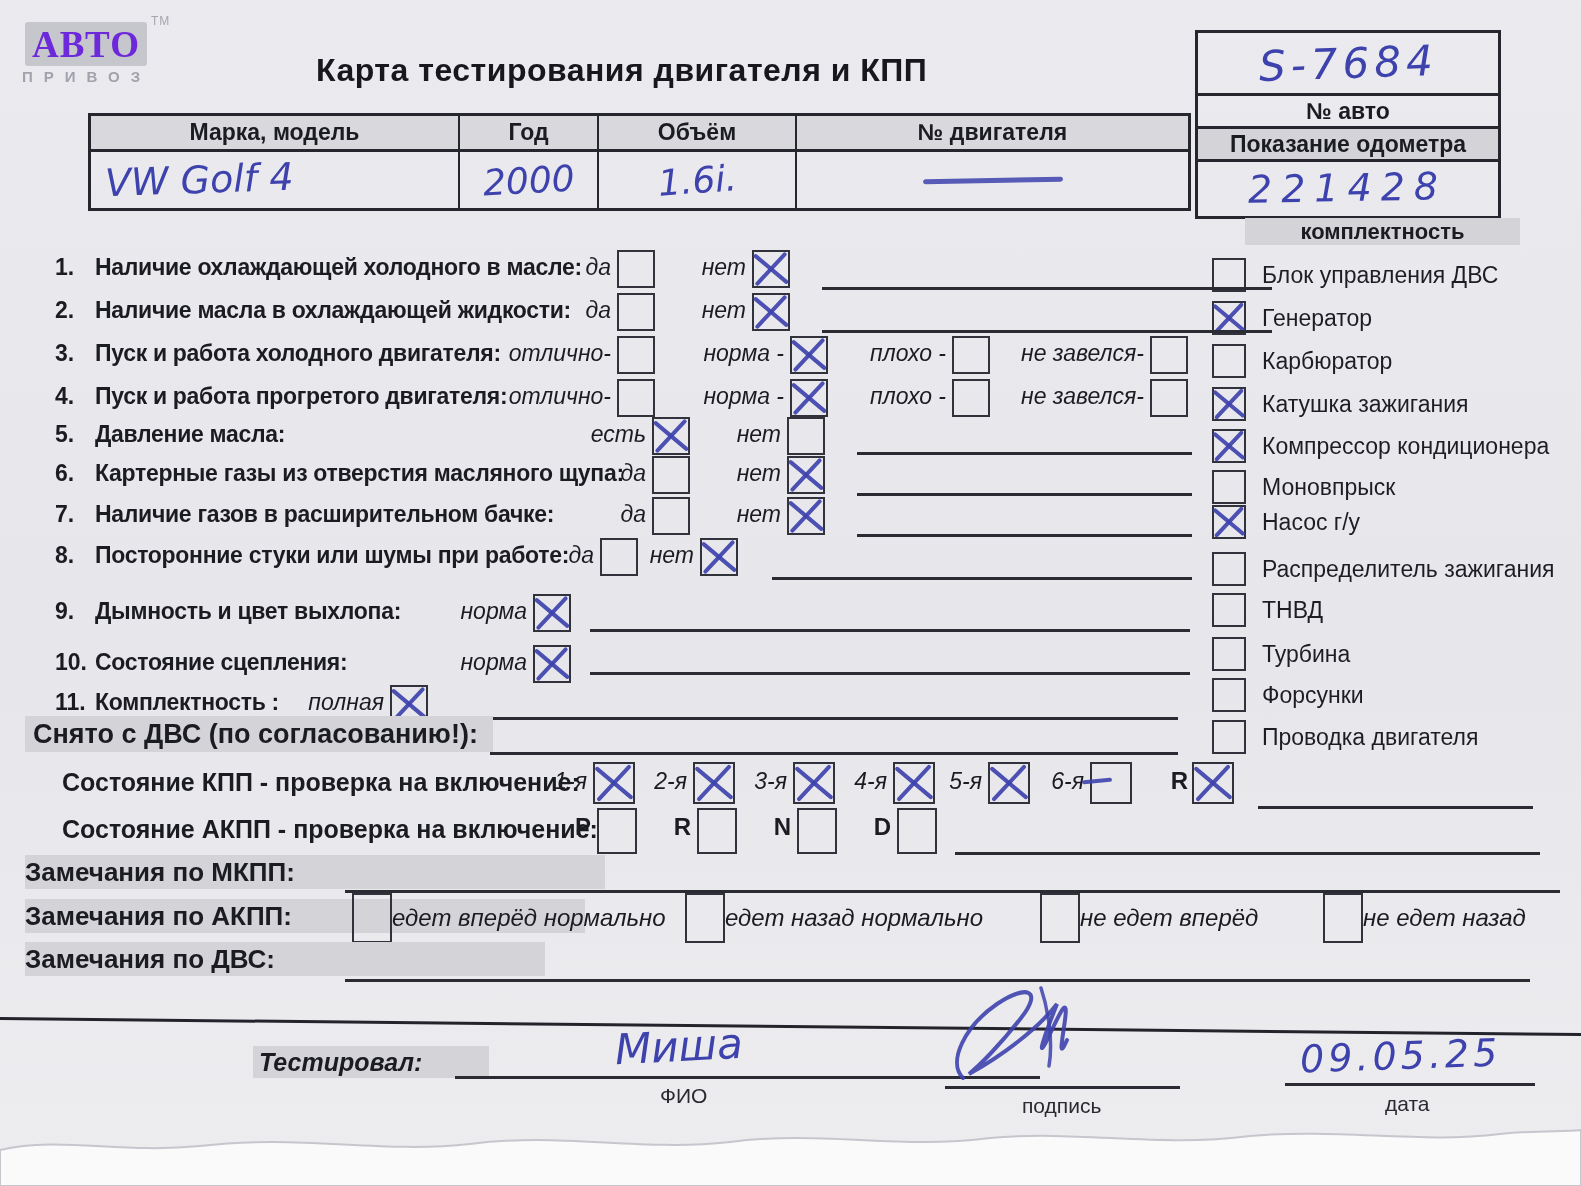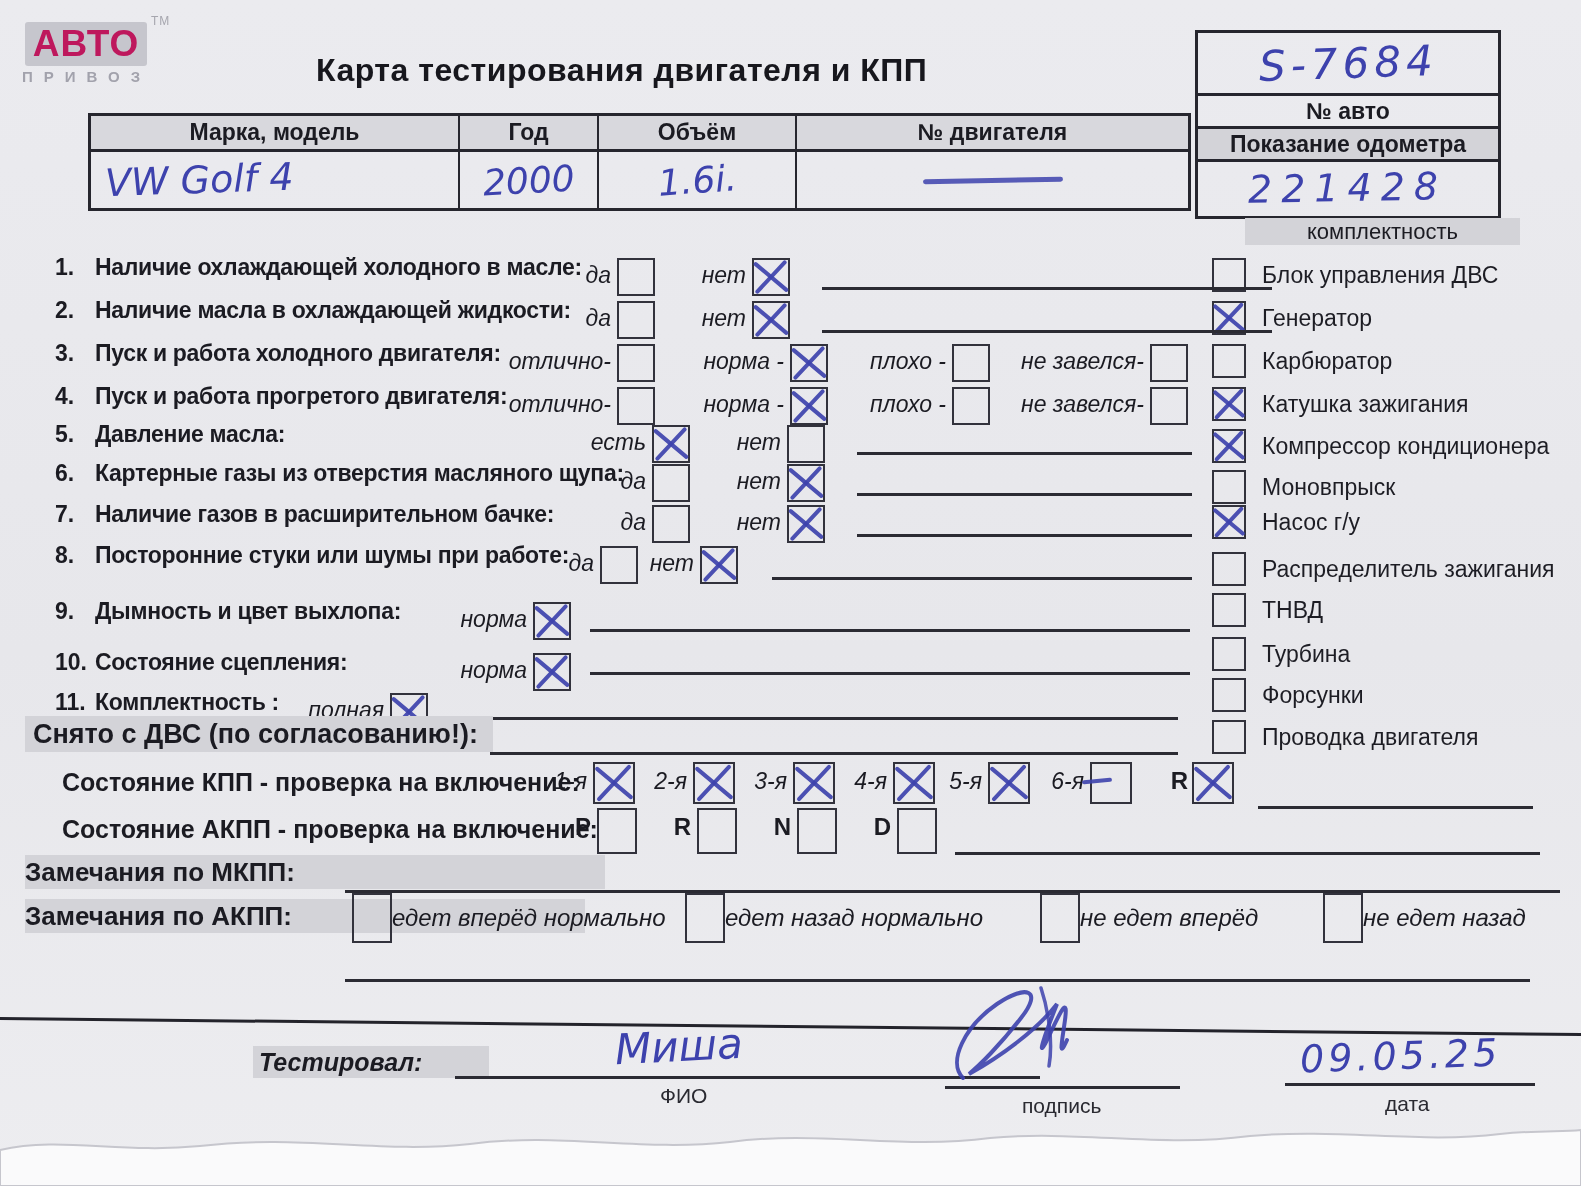--- a/index.html
+++ b/index.html
@@ -12,37 +12,37 @@
   html,body{margin:0;padding:0;background:#9a9aa0;}
   .paper{
     position:relative;width:1581px;height:1186px;overflow:hidden;
     background:linear-gradient(180deg,#ebebef 0%,#e7e7eb 55%,#ededf0 100%);
     font-family:"Liberation Sans",sans-serif;color:var(--txt);
   }
   .abs{position:absolute;}
   
   .logo-tile{left:25px;top:22px;width:122px;height:44px;background:#c6c6cd;border-radius:3px;
     display:flex;align-items:center;justify-content:center;}
-  .logo-word{color:#be185d;font-weight:bold;font-size:37px;letter-spacing:1px;font-family:Liberation Sans, sans-serif;}
+  .logo-word{color:#6d28d9;font-weight:bold;font-size:37px;letter-spacing:1px;font-family:Liberation Serif, serif;}
   .logo-tm{left:151px;top:14px;font-size:12px;color:#a6a6ae;letter-spacing:1px;}
   .logo-sub{left:22px;top:68px;font-size:15px;color:#a2a2ac;letter-spacing:11px;font-weight:bold;}
   
   .title{left:316px;top:52px;font-size:32px;font-weight:bold;letter-spacing:.5px;color:#17171d;}
   
   .bar{background:var(--shade);}
   
   .vt-border{border:3px solid var(--line);}
   .vt-headrow{background:#d8d8dd;}
   .cellh{font-weight:bold;font-size:23px;display:flex;align-items:center;justify-content:center;}
   .hand{color:var(--ink);font-style:italic;font-family:"DejaVu Sans","Liberation Sans",sans-serif;}
   
   .crow{position:absolute;left:0;width:1581px;height:40px;}
   .num{position:absolute;left:55px;top:4px;font-weight:bold;font-size:23px;}
   .clabel{position:absolute;left:95px;top:4px;font-weight:bold;font-size:23px;letter-spacing:-0.3px;white-space:nowrap;}
-  .opt{position:absolute;top:8px;}
+  .opt{position:absolute;top:0;}
   .opt .ol{position:absolute;right:44px;top:4px;font-style:italic;font-size:23px;white-space:nowrap;}
   .bx{display:block;position:relative;width:34px;height:34px;border:2px solid #32323c;background:transparent;}
   .bx.s30{width:30px;height:30px;}
   .bx.s38{width:38px;height:38px;}
   .bx.t46{width:36px;height:46px;}
   .bx.t42{width:36px;height:42px;}
   .bx.checked::before,.bx.checked::after{
     content:"";position:absolute;left:-5px;right:-5px;top:50%;height:4px;margin-top:-2px;
     background:var(--ink);border-radius:3px;opacity:.92;}
   .bx.checked::before{transform:rotate(40deg);}
@@ -103,21 +103,21 @@
       </div>
       <div style="width:196px;border-right:2px solid var(--line);display:flex;align-items:center;justify-content:center;">
         <span class="hand" style="font-size:36px;transform:rotate(-4deg);">1.6i.</span>
       </div>
       <div style="flex:1;display:flex;align-items:center;justify-content:center;">
         <div style="width:140px;height:5px;background:var(--ink);border-radius:3px;transform:rotate(-1deg);opacity:.85;"></div>
       </div>
     </div>
   </div>
 
-  <div class="abs bar" style="left:1245px;top:218px;width:275px;height:27px;display:flex;align-items:center;justify-content:center;font-weight:normal;font-size:22px;">комплектность</div>
+  <div class="abs bar" style="left:1245px;top:218px;width:275px;height:27px;display:flex;align-items:center;justify-content:center;font-weight:bold;font-size:22px;">комплектность</div>
 
   <div class="eq" style="top:258px">
       <span class="bx s30"></span>
       <span class="eql">Блок управления ДВС</span>
     </div>
   <div class="eq" style="top:301px">
       <span class="bx s30 checked"></span>
       <span class="eql">Генератор</span>
     </div>
   <div class="eq" style="top:344px">
@@ -375,20 +375,21 @@
     </span>
   <span class="ropt" style="left:1040px;top:893px">
       <span class="bx t46"></span>
       <span class="rl">не едет вперёд</span>
     </span>
   <span class="ropt" style="left:1323px;top:893px">
       <span class="bx t46"></span>
       <span class="rl">не едет назад</span>
     </span>
 
+  <div class="abs bar sect" style="left:25px;top:942px;width:520px;height:34px;font-size:26px;display:flex;align-items:center;">Замечания по ДВС:</div>
   <div class="uline" style="left:345px;top:979px;width:1185px"></div>
 
   <div class="abs divider"></div>
 
   <div class="abs bar" style="left:253px;top:1046px;width:230px;height:32px;display:flex;align-items:center;padding-left:6px;font-weight:bold;font-style:italic;font-size:25px;">Тестировал:</div>
 
   <span class="abs hand" style="left:615px;top:1022px;font-size:42px;transform:rotate(-3deg);">Миша</span>
   <div class="uline" style="left:455px;top:1076px;width:585px"></div>
   <div class="abs caption" style="left:660px;top:1084px;">ФИО</div>
 

